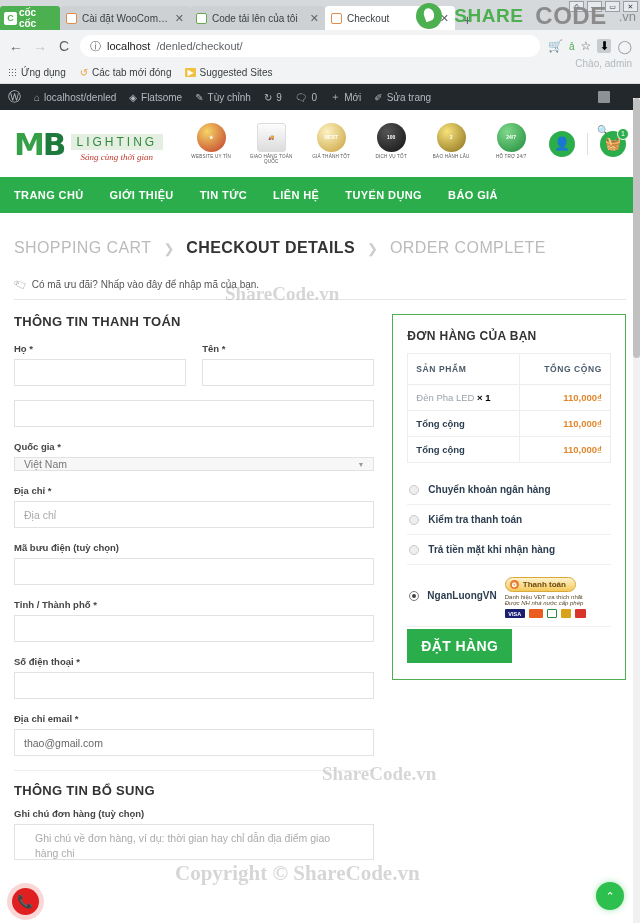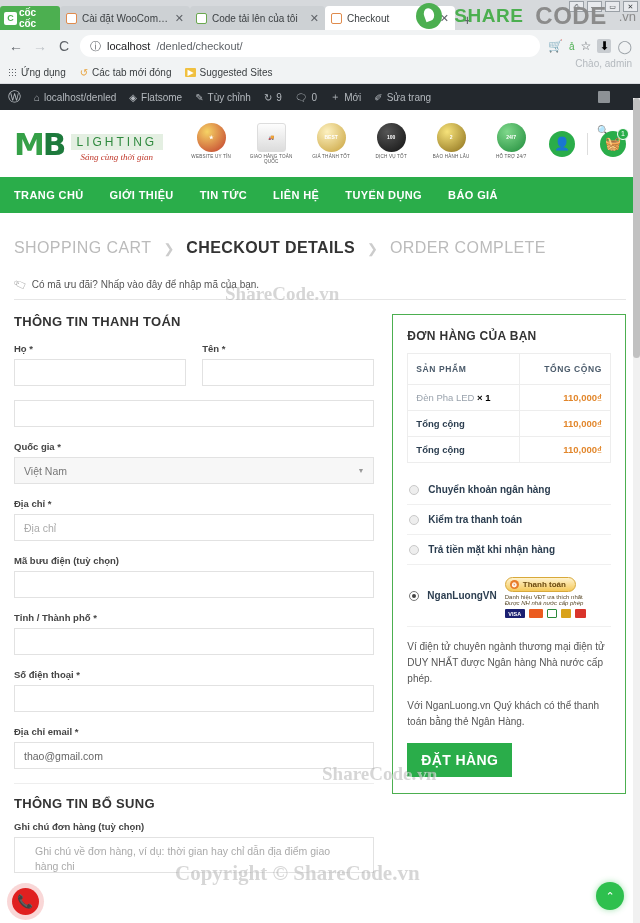--- a/index.html
+++ b/index.html
@@ -118,21 +118,21 @@
   .fld { margin-bottom:14px; }
   .fld label { display:block; font-size:9.5px; font-weight:bold; color:#444; margin-bottom:5px; }
   .fld label .req { color:#444; }
   .fld input, .fld textarea {
     width:100%; height:27px; border:1px solid #e2e2e2; background:#fff;
     font-size:10.5px; color:#666; padding:0 9px; font-family:"Liberation Sans", sans-serif; border-radius:0;
   }
   .fld textarea { height:36px; padding:6px 20px; resize:none; line-height:1.4;}
   .fld input::placeholder, .fld textarea::placeholder { color:#aaa; }
   .sel {
-    width:100%; height:27px; border:1px solid #e2e2e2; background:#f7f7f7;
+    width:100%; height:14px; border:1px solid #e2e2e2; background:#f7f7f7;
     font-size:10.5px; color:#777; padding:0 9px; display:flex; align-items:center;
   }
   .sel .caret { margin-left:auto; color:#999; font-size:7px;}
   .row2 { display:flex; gap:16px; }
   .row2 .fld { flex:1; }
   .hr { border-top:1px solid #eee; margin:6px 0 12px 0; }
 
   
   .ordtitle { font-size:12px; font-weight:bold; color:#333; margin:2px 0 10px 0; letter-spacing:.3px; }
   table.ord { width:100%; border-collapse:collapse; font-size:9.5px; }
@@ -494,24 +494,20 @@
               <span class="c c-visa">VISA</span>
               <span class="c c-mc"></span>
               <span class="c c-v2">V</span>
               <span class="c c-o"></span>
               <span class="c c-r"></span>
             </div>
           </div>
         </div>
       </div>
 
-      <div class="paydesc">
-        <p>Ví điện tử chuyên ngành thương mại điện tử DUY NHẤT được Ngân hàng Nhà nước cấp phép.</p>
-        <p>Với NganLuong.vn Quý khách có thể thanh toán bằng thẻ Ngân Hàng.</p>
-      </div>
 
       <div class="orderbtn">ĐẶT HÀNG</div>
     </div>
   </div>
 </div>
 
 <div class="wm wm1">ShareCode.vn</div>
 <div class="wm wm2">ShareCode.vn</div>
 <div class="wm wm3">Copyright © ShareCode.vn</div>
 

